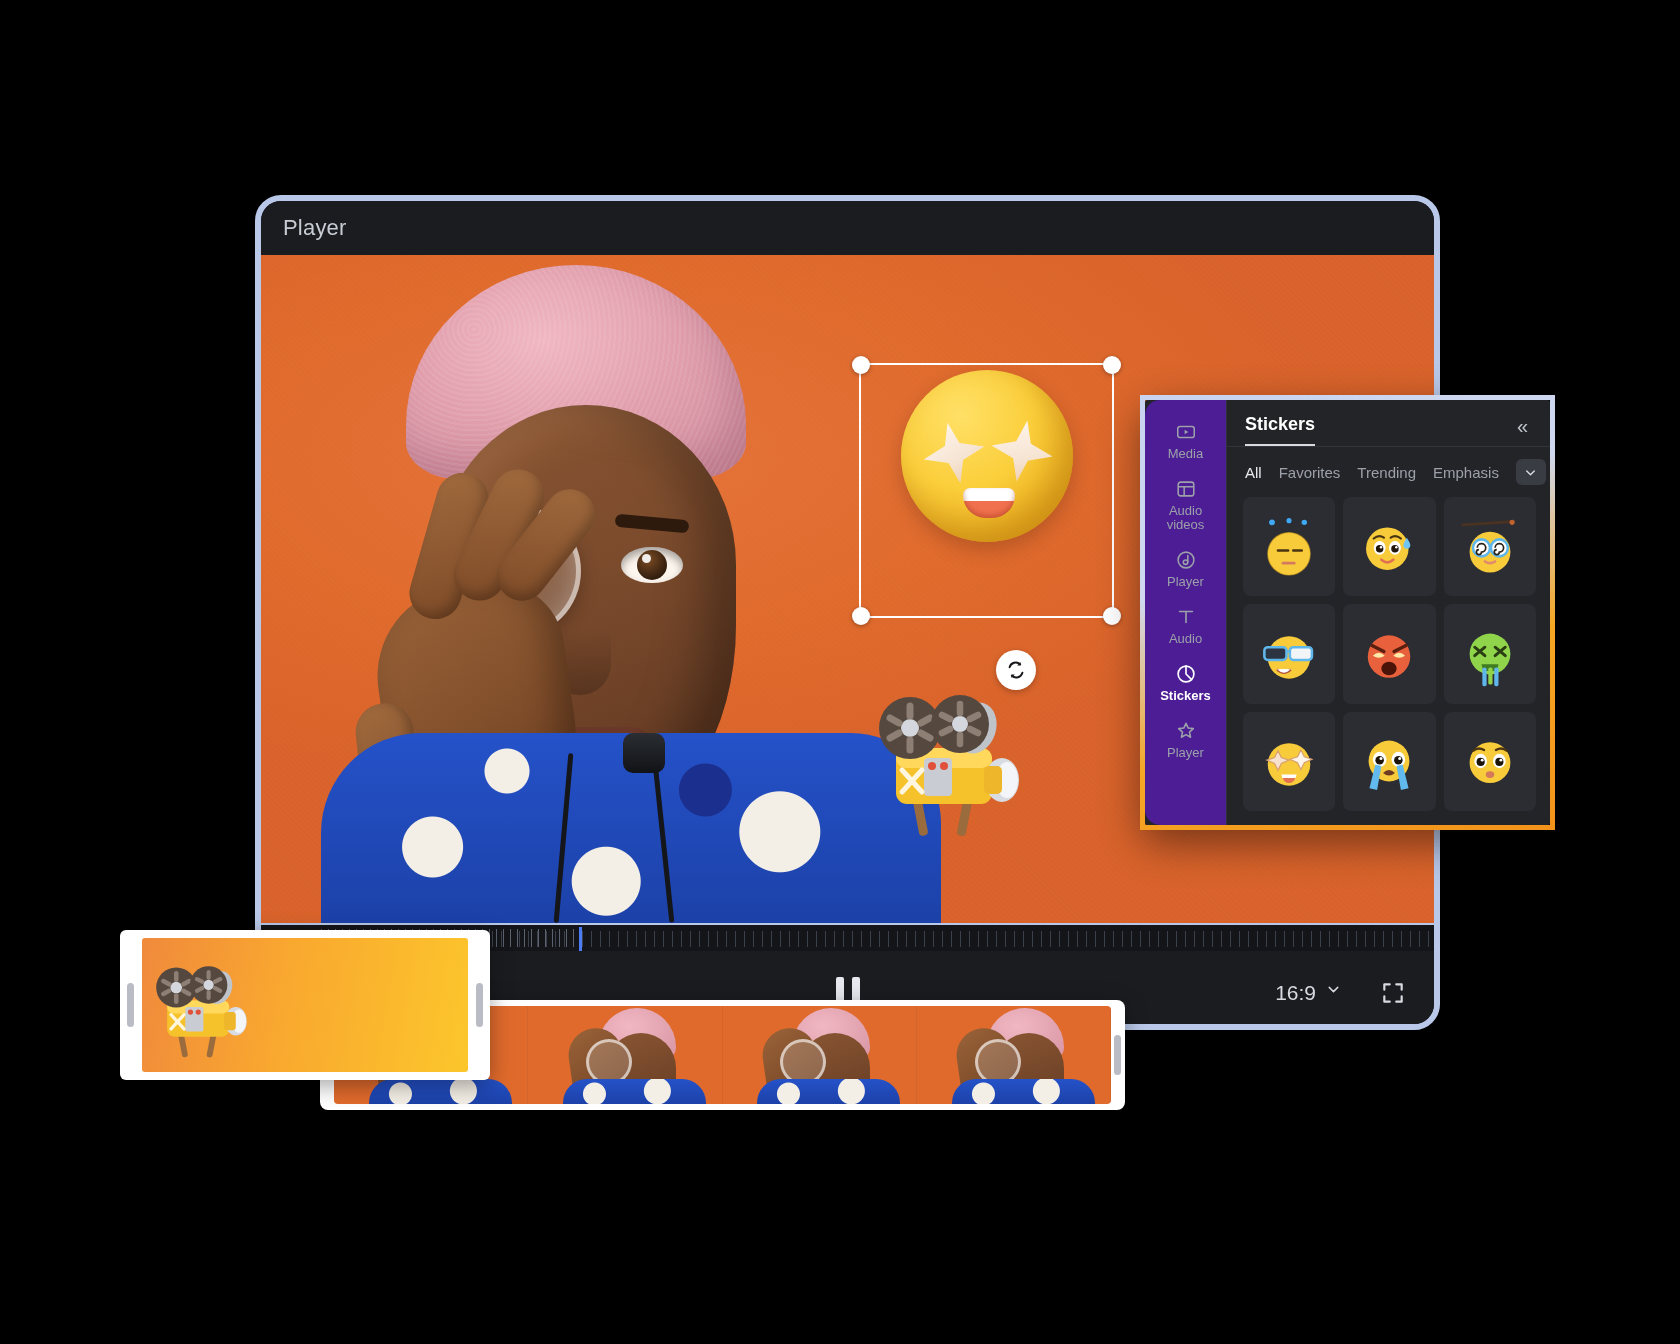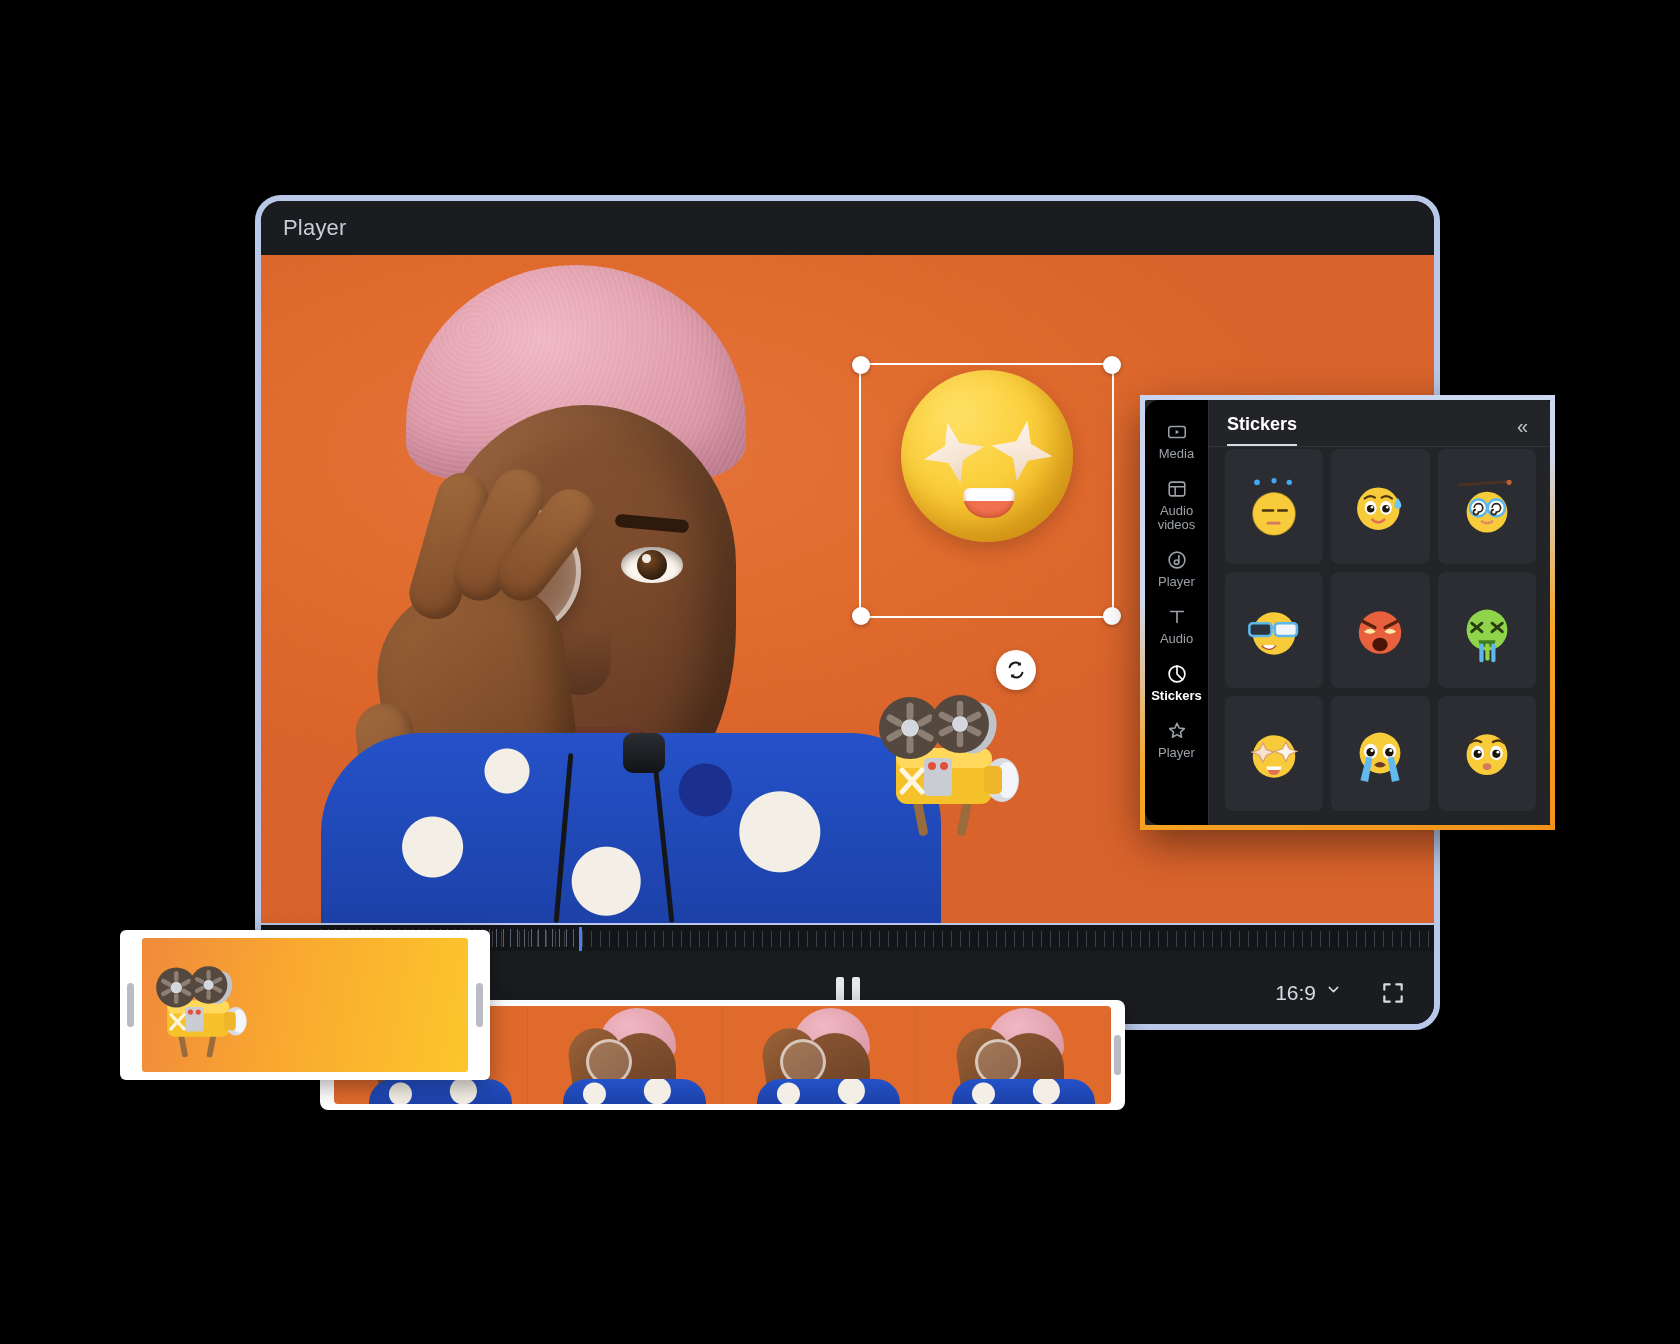--- a/index.html
+++ b/index.html
@@ -288,22 +288,22 @@
     background:#232428;
     border:5px solid;
     border-image: linear-gradient(160deg,#c8d4f0 0%, #cfd8ef 35%, #f5a623 65%, #f3931b 100%) 1;
     border-radius:20px;
     display:flex;
     overflow:hidden;
     box-shadow: 0 14px 40px rgba(0,0,0,.45);
   }
 
   .panel-rail{
-    width:64px;
-    background:#000000;
+    width:82px;
+    background:#4c1d95;
     padding-top:14px;
     display:flex;flex-direction:column;align-items:center;gap:4px;
     border-right:1px solid #303238;
     flex-shrink:0;
   }
   .rail-item{
     width:78px;
     padding:7px 2px 6px;
     display:flex;flex-direction:column;align-items:center;gap:4px;
     color:#9ba0a9;font-size:13px;line-height:1.08;text-align:center;
@@ -631,20 +631,31 @@
     </div>
 
     <div class="panel-body">
 
       <div class="panel-head">
         <span class="panel-title">Stickers</span>
         <span class="collapse-btn">«</span>
       </div>
       <div class="panel-divider"></div>
 
+      <div class="tabs">
+        <span class="tab active">All</span>
+        <span class="tab">Favorites</span>
+        <span class="tab">Trending</span>
+        <span class="tab">Emphasis</span>
+        <span class="tab-more">
+          <svg viewBox="0 0 24 24" width="15" height="15">
+            <path d="M6 9.5l6 6 6-6" fill="none" stroke="#d7dae0" stroke-width="2.2" stroke-linecap="round" stroke-linejoin="round"></path>
+          </svg>
+        </span>
+      </div>
 
       <div class="grid">
 
         <div class="cell">
           <svg viewBox="0 0 80 80">
             <circle cx="20" cy="11" r="3.4" fill="#3fa9f5"></circle>
             <circle cx="40" cy="9" r="3.0" fill="#3fa9f5"></circle>
             <circle cx="58" cy="11" r="3.2" fill="#3fa9f5"></circle>
             <circle cx="40" cy="48" r="25" fill="#f8cb3a"></circle>
             <circle cx="40" cy="48" r="25" fill="none" stroke="#e0a81c" stroke-width="1.5" opacity=".5"></circle>

